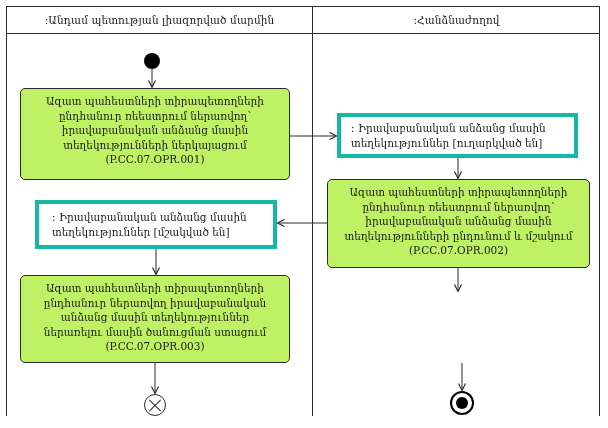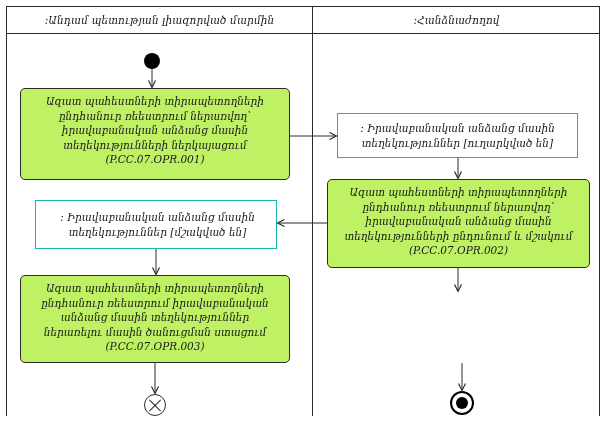--- a/index.html
+++ b/index.html
@@ -1,19 +1,19 @@
 <!DOCTYPE html>
 <html><head>
 <meta charset="utf-8">
 <style>
   html,body{margin:0;padding:0;background:#fff;}
   #stage{
     position:relative;width:608px;height:416px;background:#ffffff;
     font-family:"DejaVu Serif","DejaVu Sans",serif;
-    color:#1a1a1a;overflow:hidden;font-style:italic;
+    color:#1a1a1a;overflow:hidden;
   }
   .frame{
     position:absolute;left:6px;top:6px;width:594px;height:416px;
     border:1px solid #2b2b2b;box-sizing:border-box;background:#fff;
   }
   .lane-divider{
     position:absolute;left:312px;top:6px;width:1px;height:416px;background:#2b2b2b;
   }
   .header-line{
     position:absolute;left:6px;top:33px;width:594px;height:1px;background:#2b2b2b;
@@ -23,22 +23,22 @@
     font-size:10.5px;letter-spacing:0.1px;
   }
   .lane-header.left{left:7px;width:305px;}
   .lane-header.right{left:313px;width:287px;}
   .activity{
     position:absolute;box-sizing:border-box;border:1px solid #2b2b2b;border-radius:5px;
     background:#bef264;text-align:center;font-size:10.5px;line-height:14.5px;
     padding:5px 9px 0 9px;
   }
   .objnode{
-    position:absolute;box-sizing:border-box;border:1px solid #14b8a6;background:#fff;
-    display:flex;align-items:center;justify-content:center;text-align:center;
+    position:absolute;box-sizing:border-box;border:4px solid #14b8a6;background:#fff;
+    display:flex;align-items:center;justify-content:center;
     font-size:10.5px;line-height:14.5px;padding:2px 10px;
   }
   .start-node{
     position:absolute;left:144px;top:53px;width:16px;height:16px;border-radius:50%;
     background:#000;
   }
   .flow-final{
     position:absolute;left:144px;top:394px;width:22px;height:22px;border-radius:50%;
     border:1px solid #2b2b2b;box-sizing:border-box;background:#fff;
   }
@@ -75,21 +75,21 @@
   </div>
 
   <div class="activity-final">
     <div class="core"></div>
   </div>
 
   <div class="activity" style="left:20px;top:88px;width:270px;height:92px;">Ազատ պահեստների տիրապետողների ընդհանուր ռեեստրում ներառվող՝ իրավաբանական անձանց մասին տեղեկությունների ներկայացում (P.CC.07.OPR.001)</div>
 
   <div class="objnode" style="left:35px;top:200px;width:242px;height:49px;padding-left:13px;">: Իրավաբանական անձանց մասին տեղեկություններ [մշակված են]</div>
 
-  <div class="activity" style="left:20px;top:275px;width:270px;height:88px;">Ազատ պահեստների տիրապետողների ընդհանուր ռեեստրում իրավաբանական անձանց մասին տեղեկություններ ներառելու մասին ծանուցման ստացում (P.CC.07.OPR.003)</div>
+  <div class="activity" style="left:20px;top:275px;width:270px;height:88px;">Ազատ պահեստների տիրապետողների ընդհանուր ներառվող իրավաբանական անձանց մասին տեղեկություններ ներառելու մասին ծանուցման ստացում (P.CC.07.OPR.003)</div>
 
   <div class="objnode" style="left:337px;top:113px;width:241px;height:45px;">: Իրավաբանական անձանց մասին տեղեկություններ [ուղարկված են]</div>
 
   <div class="activity" style="left:327px;top:179px;width:263px;height:89px;">Ազատ պահեստների տիրապետողների ընդհանուր ռեեստրում ներառվող՝ իրավաբանական անձանց մասին տեղեկությունների ընդունում և մշակում (P.CC.07.OPR.002)</div>
 
 
   <svg class="connectors" width="608" height="428" viewBox="0 0 608 428">
     <defs>
       <marker id="arrow" markerWidth="10" markerHeight="10" refX="7.5" refY="4.5" orient="auto" markerUnits="userSpaceOnUse">
         <path d="M1,1 L8,4.5 L1,8" fill="none" stroke="#2b2b2b" stroke-width="1.2"></path>

